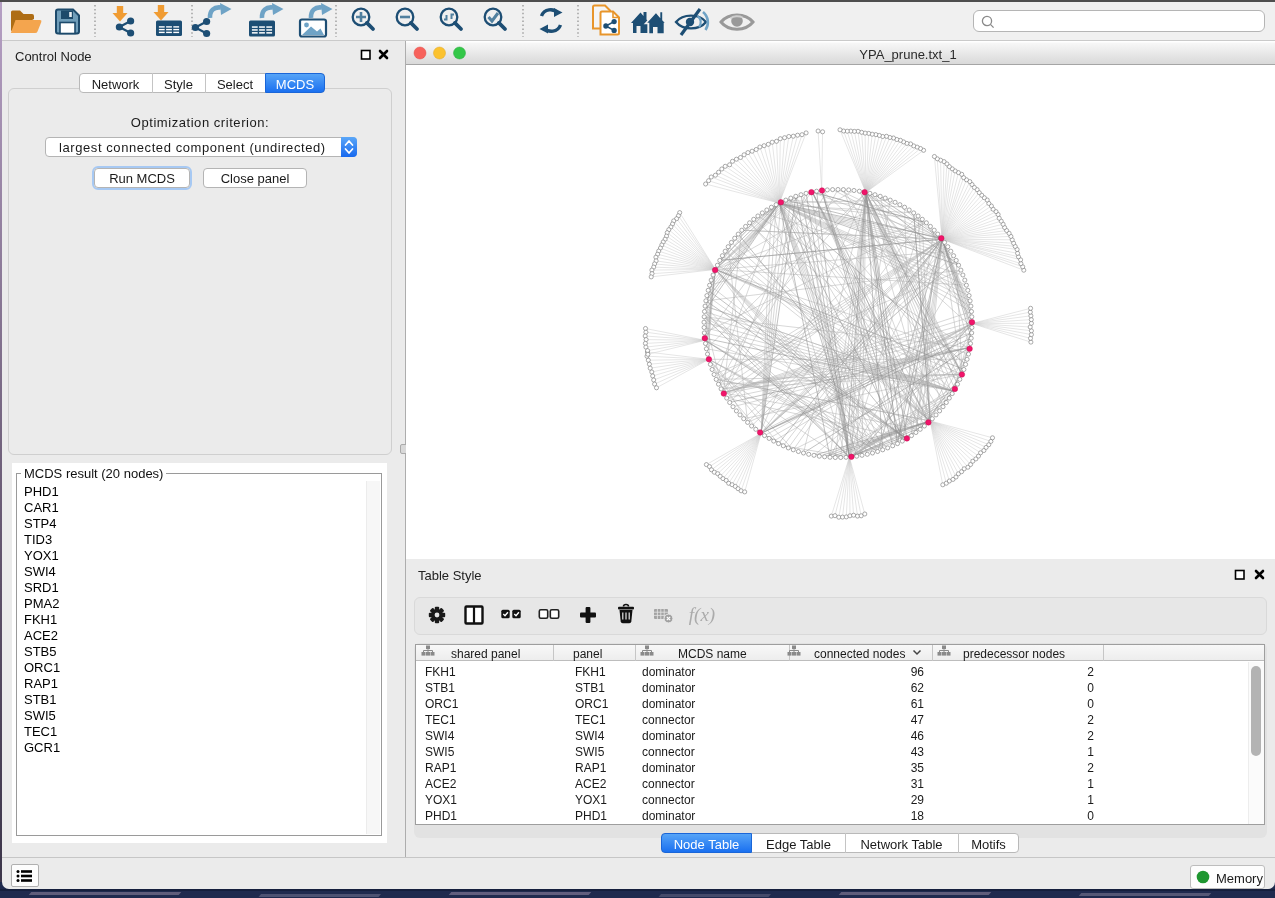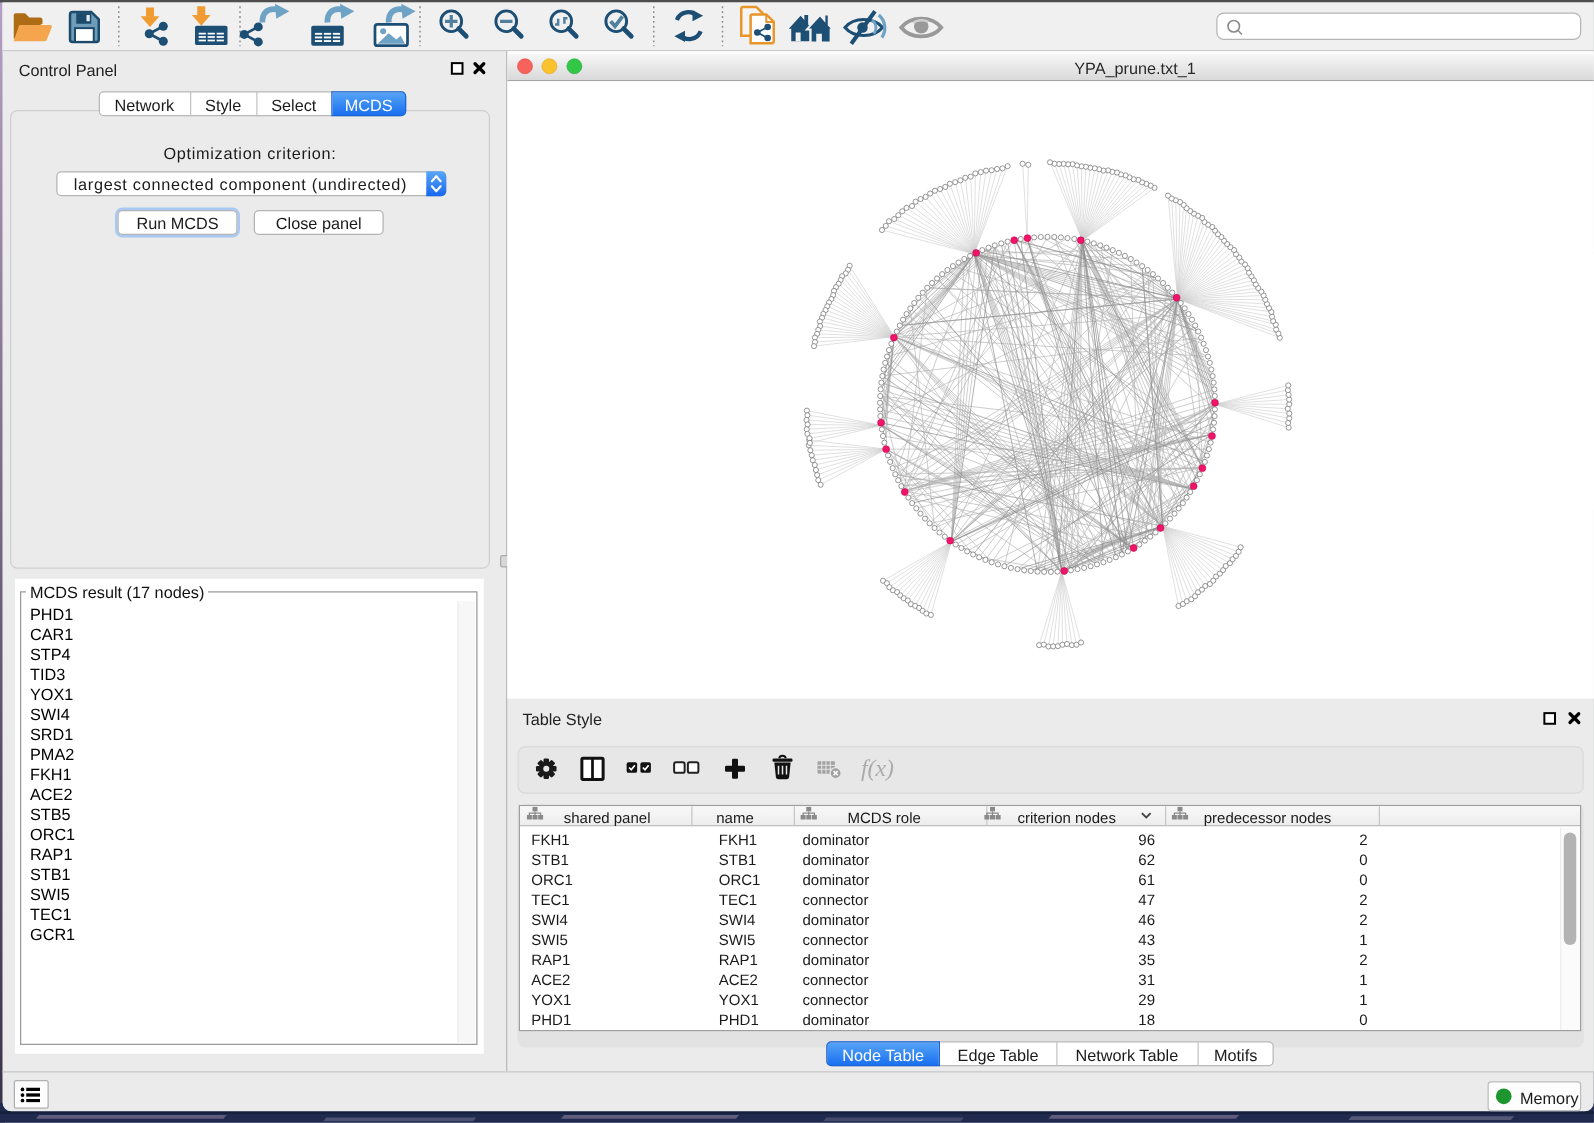--- a/index.html
+++ b/index.html
@@ -112,28 +112,28 @@
     <circle cx="690" cy="22" r="4.2" fill="#1d4e74"></circle>
     <line x1="700" y1="9" x2="681" y2="35" stroke="#1d4e74" stroke-width="3.2"></line>
     <path d="M703 12 A 13.5 13.5 0 0 1 705.5 30" fill="none" stroke="#6fa3c6" stroke-width="2.6"></path>
     <path d="M697.5 16 A 7.5 7.5 0 0 1 699 27" fill="none" stroke="#6fa3c6" stroke-width="2.2"></path>
     <path d="M721 22 C728.5 12.5 745.5 12.5 753 22 C745.5 31.5 728.5 31.5 721 22 Z" fill="none" stroke="#999999" stroke-width="3"></path>
     <circle cx="737" cy="21" r="5.8" fill="#999999"></circle>
     <path d="M730.5 18.5 A 8 5 0 0 1 742.5 17.5" fill="none" stroke="#cfcfcf" stroke-width="2"></path>
   </svg><div class="abs" style="left:973px;top:10px;width:292px;height:22px;background:#fff;border:1px solid #b5b5b5;border-radius:6px;"></div><svg class="abs" style="left:980px;top:14px" width="16" height="16">
     <circle cx="7" cy="7" r="4.6" fill="none" stroke="#8a8a8a" stroke-width="1.3"></circle>
     <line x1="10.4" y1="10.4" x2="13.6" y2="13.6" stroke="#8a8a8a" stroke-width="1.3"></line>
-  </svg><div class="txt" style="left:15px;top:49px;font-size:13px;color:#222">Control Panel</div><svg class="abs" style="left:360px;top:49px" width="32" height="13">
+  </svg><div class="txt" style="left:15px;top:49px;font-size:13px;color:#222">Control Node</div><svg class="abs" style="left:360px;top:49px" width="32" height="13">
     <rect x="1.5" y="1.5" width="8.5" height="8.5" fill="#fff" stroke="#000" stroke-width="1.6"></rect>
     <path d="M20 2 L27 9 M27 2 L20 9" stroke="#000" stroke-width="2.6" stroke-linecap="round"></path>
   </svg><div class="abs" style="left:8px;top:88px;width:384px;height:367px;background:#ebebeb;border:1px solid #cfcfcf;border-radius:6px"></div><div class="abs" style="left:79px;top:73px;width:246px;height:20px;background:#fff;border:1px solid #b9b9b9;border-radius:4px;"></div><div class="abs" style="left:152px;top:73px;width:1px;height:20px;background:#c4c4c4"></div><div class="abs" style="left:205px;top:73px;width:1px;height:20px;background:#c4c4c4"></div><div class="abs" style="left:265px;top:73px;width:60px;height:20px;background:linear-gradient(#56a4f7,#1a70f0);border:1px solid #1a66d8;border-radius:0 4px 4px 0"></div><div class="txt" style="left:79px;top:77px;width:73px;text-align:center;font-size:13px">Network</div><div class="txt" style="left:152px;top:77px;width:53px;text-align:center;font-size:13px">Style</div><div class="txt" style="left:205px;top:77px;width:60px;text-align:center;font-size:13px">Select</div><div class="txt" style="left:265px;top:77px;width:60px;text-align:center;font-size:13px;color:#fff">MCDS</div><div class="txt" style="left:8px;top:115px;width:384px;text-align:center;font-size:13px;letter-spacing:0.55px">Optimization criterion:</div><div class="abs" style="left:45px;top:137px;width:312px;height:20px;background:#fff;border:1px solid #b4b4b4;border-radius:4px;"></div><div class="txt" style="left:59px;top:140px;font-size:13px;letter-spacing:0.58px">largest connected component (undirected)</div><div class="abs" style="left:341px;top:137px;width:16px;height:20px;background:linear-gradient(#5ba7f8,#1668ee);border-radius:0 4px 4px 0"></div><svg class="abs" style="left:341px;top:137px" width="16" height="20">
     <path d="M4.5 8 L8 4 L11.5 8" fill="none" stroke="#fff" stroke-width="1.7" stroke-linecap="round" stroke-linejoin="round"></path>
     <path d="M4.5 12 L8 16 L11.5 12" fill="none" stroke="#fff" stroke-width="1.7" stroke-linecap="round" stroke-linejoin="round"></path>
   </svg><div class="abs" style="left:92px;top:166px;width:100px;height:24px;border:2px solid #a7c9f3;border-radius:6px;"></div><div class="abs" style="left:94px;top:168px;width:96px;height:20px;background:#fff;border:1px solid #b4b4b4;border-radius:4px;"></div><div class="txt" style="left:94px;top:171px;width:96px;text-align:center;font-size:13px">Run MCDS</div><div class="abs" style="left:203px;top:168px;width:104px;height:20px;background:#fff;border:1px solid #b4b4b4;border-radius:4px;"></div><div class="txt" style="left:203px;top:171px;width:104px;text-align:center;font-size:13px">Close panel</div><div class="abs" style="left:12px;top:463px;width:375px;height:380px;background:#fff;"></div><fieldset class="abs" style="left:16px;top:466px;width:366px;height:370px;background:#fff;border:1px solid #9a9a9a;border-radius:0;">
-    <legend style="margin-left:4px;padding:0 3px;font-size:13px;color:#111">MCDS result (17 nodes)</legend>
+    <legend style="margin-left:4px;padding:0 3px;font-size:13px;color:#111">MCDS result (20 nodes)</legend>
   </fieldset><div class="txt" style="left:24px;top:484px;font-size:13px;color:#000">PHD1</div><div class="txt" style="left:24px;top:500px;font-size:13px;color:#000">CAR1</div><div class="txt" style="left:24px;top:516px;font-size:13px;color:#000">STP4</div><div class="txt" style="left:24px;top:532px;font-size:13px;color:#000">TID3</div><div class="txt" style="left:24px;top:548px;font-size:13px;color:#000">YOX1</div><div class="txt" style="left:24px;top:564px;font-size:13px;color:#000">SWI4</div><div class="txt" style="left:24px;top:580px;font-size:13px;color:#000">SRD1</div><div class="txt" style="left:24px;top:596px;font-size:13px;color:#000">PMA2</div><div class="txt" style="left:24px;top:612px;font-size:13px;color:#000">FKH1</div><div class="txt" style="left:24px;top:628px;font-size:13px;color:#000">ACE2</div><div class="txt" style="left:24px;top:644px;font-size:13px;color:#000">STB5</div><div class="txt" style="left:24px;top:660px;font-size:13px;color:#000">ORC1</div><div class="txt" style="left:24px;top:676px;font-size:13px;color:#000">RAP1</div><div class="txt" style="left:24px;top:692px;font-size:13px;color:#000">STB1</div><div class="txt" style="left:24px;top:708px;font-size:13px;color:#000">SWI5</div><div class="txt" style="left:24px;top:724px;font-size:13px;color:#000">TEC1</div><div class="txt" style="left:24px;top:740px;font-size:13px;color:#000">GCR1</div><div class="abs" style="left:366px;top:481px;width:14px;height:353px;background:#f7f7f7;border-left:1px solid #ececec;"></div><div class="abs" style="left:405px;top:41px;width:1px;height:816px;background:#adadad"></div><div class="abs" style="left:400px;top:444px;width:9px;height:10px;background:#d8d8d8;border:1px solid #aaa;border-radius:2px"></div><div class="abs" style="left:406px;top:41px;width:869px;height:518px;background:#fff;"></div><div class="abs" style="left:406px;top:42px;width:869px;height:23px;background:linear-gradient(#f7f7f7,#d9d9d9);border-top:1px solid #fbfbfb;border-bottom:1px solid #a5a5a5;"></div><circle-group><svg class="abs" style="left:412px;top:46px" width="60" height="14">
       <circle cx="8" cy="7" r="6" fill="#f7625c" stroke="#e24a44" stroke-width="0.5"></circle>
       <circle cx="27.5" cy="7" r="6" fill="#fbc22f" stroke="#e0a723" stroke-width="0.5"></circle>
       <circle cx="47.5" cy="7" r="6" fill="#33c748" stroke="#27a83a" stroke-width="0.5"></circle>
     </svg><div class="txt" style="left:758px;top:47px;width:300px;text-align:center;font-size:13px;color:#2a2a2a">YPA_prune.txt_1</div><div class="abs" style="left:406px;top:65px;width:869px;height:494px;background:#fff;overflow:hidden">
       <svg width="869" height="494" viewBox="0 0 869 494" style="position:absolute;left:0;top:0">
         <path d="M373.3 138.1L400.1 67.9M373.3 138.1L396.0 69.7M373.3 138.1L391.6 70.2M373.3 138.1L387.3 71.2M373.3 138.1L382.8 71.5M373.3 138.1L378.6 72.7M373.3 138.1L374.3 73.7M373.3 138.1L370.5 76.3M373.3 138.1L366.2 77.2M373.3 138.1L362.3 79.3M373.3 138.1L358.1 80.7M373.3 138.1L353.9 82.0M373.3 138.1L350.2 84.5M373.3 138.1L346.1 86.2M373.3 138.1L341.9 87.6M373.3 138.1L338.1 89.8M373.3 138.1L334.5 92.5M373.3 138.1L330.4 94.2M373.3 138.1L326.5 96.3M373.3 138.1L323.6 99.8M373.3 138.1L319.2 101.3M373.3 138.1L315.8 104.0M373.3 138.1L312.6 107.2M373.3 138.1L309.4 110.2M373.3 138.1L305.2 112.0M373.3 138.1L302.6 115.7M373.3 138.1L299.6 119.0M415.7 125.5L416.6 66.8M415.7 125.5L412.1 66.0M459.9 127.4L517.6 85.3M459.9 127.4L514.5 83.5M459.9 127.4L511.1 82.1M459.9 127.4L507.7 80.9M459.9 127.4L504.6 78.9M459.9 127.4L500.9 78.4M459.9 127.4L497.6 76.9M459.9 127.4L494.4 75.3M459.9 127.4L490.8 74.5M459.9 127.4L487.5 73.0M459.9 127.4L483.9 72.5M459.9 127.4L480.5 71.3M459.9 127.4L476.7 71.5M459.9 127.4L473.3 70.4M459.9 127.4L469.8 69.6M459.9 127.4L466.2 69.2M459.9 127.4L462.7 68.4M459.9 127.4L459.1 68.1M459.9 127.4L455.6 67.3M459.9 127.4L452.0 66.3M459.9 127.4L448.4 66.4M459.9 127.4L444.8 66.1M459.9 127.4L441.2 66.2M459.9 127.4L437.6 66.0M459.9 127.4L434.0 64.8M536.1 174.2L617.8 205.2M536.1 174.2L616.7 201.8M536.1 174.2L614.9 198.6M536.1 174.2L614.6 194.8M536.1 174.2L612.5 191.8M536.1 174.2L611.6 188.3M536.1 174.2L611.1 184.5M536.1 174.2L609.2 181.4M536.1 174.2L607.6 178.2M536.1 174.2L606.2 174.8M536.1 174.2L604.9 171.4M536.1 174.2L603.1 168.3M536.1 174.2L600.6 165.5M536.1 174.2L598.6 162.5M536.1 174.2L597.1 159.2M536.1 174.2L595.2 156.1M536.1 174.2L593.2 153.2M536.1 174.2L592.1 149.5M536.1 174.2L590.0 146.6M536.1 174.2L587.1 144.2M536.1 174.2L585.4 141.0M536.1 174.2L582.8 138.4M536.1 174.2L581.2 135.0M536.1 174.2L578.3 132.7M536.1 174.2L575.7 130.2M536.1 174.2L573.2 127.6M536.1 174.2L571.1 124.6M536.1 174.2L568.3 122.4M536.1 174.2L566.0 119.5M536.1 174.2L563.8 116.6M536.1 174.2L560.5 114.8M536.1 174.2L557.6 112.6M536.1 174.2L555.7 109.3M536.1 174.2L552.4 107.6M536.1 174.2L549.1 105.9M536.1 174.2L546.2 103.8M536.1 174.2L543.3 101.6M536.1 174.2L540.9 98.9M536.1 174.2L538.0 96.6M536.1 174.2L534.6 95.2M536.1 174.2L531.3 93.8M536.1 174.2L528.4 91.5M566.0 258.5L624.9 277.1M566.0 258.5L624.5 273.3M566.0 258.5L625.4 269.6M566.0 258.5L625.4 265.8M566.0 258.5L624.2 262.0M566.0 258.5L625.4 258.3M566.0 258.5L625.3 254.6M566.0 258.5L624.9 250.8M566.0 258.5L624.3 247.1M566.0 258.5L624.6 243.3M524.1 355.9L536.8 419.8M524.1 355.9L540.3 418.2M524.1 355.9L543.4 416.0M524.1 355.9L547.0 414.4M524.1 355.9L550.0 412.0M524.1 355.9L552.4 408.8M524.1 355.9L555.6 406.7M524.1 355.9L558.2 403.8M524.1 355.9L561.9 402.2M524.1 355.9L564.6 399.5M524.1 355.9L566.8 396.2M524.1 355.9L569.9 393.9M524.1 355.9L572.5 391.1M524.1 355.9L574.6 387.8M524.1 355.9L577.9 385.5M524.1 355.9L580.1 382.4M524.1 355.9L582.8 379.7M524.1 355.9L584.9 376.4M524.1 355.9L586.5 372.8M443.4 392.0L425.3 451.1M443.4 392.0L429.0 450.7M443.4 392.0L432.8 452.2M443.4 392.0L436.5 452.1M443.4 392.0L440.3 451.9M443.4 392.0L444.0 450.8M443.4 392.0L447.6 450.2M443.4 392.0L451.5 451.1M443.4 392.0L455.2 450.8M443.4 392.0L458.8 449.0M355.1 368.3L300.4 399.6M355.1 368.3L303.5 401.6M355.1 368.3L305.5 404.8M355.1 368.3L308.3 407.2M355.1 368.3L311.7 408.7M355.1 368.3L314.2 411.3M355.1 368.3L317.0 413.6M355.1 368.3L320.2 415.4M355.1 368.3L322.7 418.3M355.1 368.3L326.1 419.7M355.1 368.3L329.3 421.4M355.1 368.3L332.1 423.7M355.1 368.3L335.1 425.8M355.1 368.3L338.7 426.9M302.9 294.3L241.4 287.0M302.9 294.3L241.0 291.2M302.9 294.3L242.3 295.2M302.9 294.3L243.4 299.2M302.9 294.3L244.2 303.2M302.9 294.3L245.8 307.0M302.9 294.3L246.7 311.0M302.9 294.3L247.7 315.0M302.9 294.3L248.6 319.1M302.9 294.3L250.5 322.8M299.1 275.3L239.5 263.5M299.1 275.3L239.9 267.2M299.1 275.3L239.2 271.0M299.1 275.3L240.1 274.6M299.1 275.3L239.4 278.4M299.1 275.3L239.9 282.1M299.1 275.3L241.6 285.6M299.1 275.3L241.9 289.3M309.4 204.4L273.7 147.6M309.4 204.4L272.4 150.8M309.4 204.4L270.6 153.7M309.4 204.4L267.7 155.9M309.4 204.4L266.5 159.0M309.4 204.4L264.9 162.0M309.4 204.4L262.8 164.7M309.4 204.4L261.2 167.7M309.4 204.4L260.5 171.1M309.4 204.4L259.1 174.2M309.4 204.4L257.2 177.0M309.4 204.4L255.8 180.0M309.4 204.4L254.4 183.1M309.4 204.4L252.7 186.1M309.4 204.4L251.6 189.2M309.4 204.4L249.9 192.2M309.4 204.4L250.1 195.9M309.4 204.4L248.6 198.9M309.4 204.4L247.7 202.1M309.4 204.4L245.9 205.1M309.4 204.4L246.0 208.7M309.4 204.4L245.2 211.9" stroke="#cdcdcd" stroke-width="0.5" fill="none"></path>
         <path d="M373.3 138.1L560.4 220.2M373.3 138.1L561.8 225.3M373.3 138.1L563.1 230.6M373.3 138.1L564.1 235.8M373.3 138.1L564.9 241.1M373.3 138.1L565.5 246.5M373.3 138.1L538.6 177.4M373.3 138.1L541.8 181.7M373.3 138.1L544.8 186.2M373.3 138.1L547.6 190.7M373.3 138.1L550.2 195.4M373.3 138.1L299.1 241.1M373.3 138.1L300.9 230.6M373.3 138.1L302.2 225.3M373.3 138.1L303.6 220.2M373.3 138.1L476.7 384.8M373.3 138.1L471.6 386.5M373.3 138.1L466.5 388.0M373.3 138.1L461.3 389.3M373.3 138.1L456.0 390.3M373.3 138.1L540.3 337.5M373.3 138.1L389.8 131.3M373.3 138.1L516.3 154.3M373.3 138.1L522.4 357.4M373.3 138.1L509.9 367.5M373.3 138.1L484.2 135.1M373.3 138.1L310.2 314.4M373.3 138.1L322.2 181.7M406.4 127.0L526.3 353.7M406.4 127.0L518.4 361.0M406.4 127.0L514.2 364.3M406.4 127.0L365.4 142.2M406.4 127.0L520.4 157.8M415.7 125.5L491.5 378.6M415.7 125.5L514.2 364.3M415.7 125.5L565.9 262.5M459.9 127.4L456.0 390.3M459.9 127.4L450.7 391.2M459.9 127.4L445.4 391.8M459.9 127.4L434.7 392.5M459.9 127.4L429.3 392.5M459.9 127.4L424.0 392.3M459.9 127.4L491.5 378.6M459.9 127.4L486.7 380.8M459.9 127.4L553.8 314.4M459.9 127.4L548.9 323.9M459.9 127.4L546.2 328.6M459.9 127.4L543.3 333.1M459.9 127.4L540.3 337.5M459.9 127.4L537.0 341.7M459.9 127.4L538.6 177.4M459.9 127.4L397.5 388.0M459.9 127.4L300.4 283.8M459.9 127.4L306.1 304.5M459.9 127.4L565.8 251.8M459.9 127.4L354.1 367.5M459.9 127.4L565.5 246.5M459.9 127.4L484.2 135.1M459.9 127.4L484.2 135.1M536.1 174.2L518.4 361.0M536.1 174.2L514.2 364.3M536.1 174.2L509.9 367.5M536.1 174.2L505.5 370.6M536.1 174.2L564.9 241.1M536.1 174.2L565.5 246.5M536.1 174.2L566.0 257.2M536.1 174.2L565.7 267.9M536.1 174.2L320.7 333.1M536.1 174.2L317.8 328.6M536.1 174.2L315.1 323.9M536.1 174.2L312.5 319.2M536.1 174.2L310.2 314.4M536.1 174.2L345.6 361.0M536.1 174.2L341.6 357.4M536.1 174.2L337.7 353.7M536.1 174.2L387.3 384.8M536.1 174.2L382.3 382.9M536.1 174.2L377.3 380.8M536.1 174.2L555.9 309.5M536.1 174.2L471.6 386.5M536.1 174.2L471.6 386.5M536.1 174.2L313.8 195.4M536.1 174.2L335.8 165.2M536.1 174.2L405.4 127.2M536.1 174.2L424.0 392.3M536.1 174.2L489.1 137.3M536.1 174.2L432.0 124.5M536.1 174.2L335.8 165.2M566.0 258.5L367.7 376.1M566.0 258.5L363.1 373.4M566.0 258.5L358.5 370.6M566.0 258.5L354.1 367.5M566.0 258.5L450.7 391.2M566.0 258.5L445.4 391.8M566.0 258.5L408.0 390.3M566.0 258.5L450.7 391.2M566.0 258.5L555.9 309.5M566.0 258.5L341.6 357.4M566.0 258.5L563.6 283.8M563.8 282.5L327.0 341.7M563.8 282.5L320.7 333.1M563.8 282.5L317.8 328.6M563.8 282.5L315.1 323.9M563.8 282.5L298.2 251.8M563.8 282.5L543.3 333.1M563.8 282.5L531.8 169.1M563.8 282.5L522.4 357.4M556.1 309.1L458.6 127.2M556.1 309.1L463.9 128.3M556.1 309.1L469.0 129.7M556.1 309.1L315.1 323.9M556.1 309.1L312.5 319.2M556.1 309.1L310.2 314.4M556.1 309.1L337.7 353.7M556.1 309.1L437.4 124.6M556.1 309.1L550.2 195.4M547.7 326.1L298.3 267.9M547.7 326.1L298.1 262.5M547.7 326.1L298.0 257.2M547.7 326.1L298.2 251.8M547.7 326.1L298.5 246.5M547.7 326.1L299.1 241.1M547.7 326.1L418.6 391.8M547.7 326.1L300.4 283.8M547.7 326.1L311.4 200.2M547.7 326.1L347.7 154.3M547.7 326.1L565.9 262.5M547.7 326.1L299.1 241.1M547.7 326.1L509.9 367.5M524.1 355.9L316.4 190.7M524.1 355.9L319.2 186.2M524.1 355.9L322.2 181.7M524.1 355.9L325.4 177.4M524.1 355.9L328.7 173.2M524.1 355.9L429.3 392.5M524.1 355.9L413.3 391.2M524.1 355.9L507.7 147.9M524.1 355.9L512.1 151.0M524.1 355.9L516.3 154.3M524.1 355.9L310.2 314.4M524.1 355.9L389.8 131.3M524.1 355.9L458.6 127.2M524.1 355.9L379.8 135.1M524.1 355.9L437.4 124.6M524.1 355.9L445.4 391.8M524.1 355.9L310.2 314.4M524.1 355.9L343.6 157.8M500.4 373.7L300.9 230.6M500.4 373.7L303.6 220.2M500.4 373.7L320.7 333.1M500.4 373.7L298.2 251.8M443.4 392.0L384.8 133.1M443.4 392.0L395.0 129.7M443.4 392.0L405.4 127.2M443.4 392.0L551.5 319.2M443.4 392.0L548.9 323.9M443.4 392.0L546.2 328.6M443.4 392.0L543.3 333.1M443.4 392.0L540.3 337.5M443.4 392.0L537.0 341.7M443.4 392.0L298.5 246.5M443.4 392.0L299.1 241.1M443.4 392.0L377.3 380.8M443.4 392.0L516.3 154.3M443.4 392.0L484.2 135.1M443.4 392.0L458.6 127.2M443.4 392.0L554.9 205.1M443.4 392.0L540.3 337.5M443.4 392.0L500.9 373.4M443.4 392.0L565.2 273.2M355.1 368.3L565.9 262.5M355.1 368.3L370.1 139.7M355.1 368.3L374.9 137.3M355.1 368.3L379.8 135.1M355.1 368.3L384.8 133.1M355.1 368.3L541.8 181.7M355.1 368.3L544.8 186.2M355.1 368.3L547.6 190.7M355.1 368.3L550.2 195.4M355.1 368.3L365.4 142.2M355.1 368.3L382.3 382.9M355.1 368.3L516.3 154.3M355.1 368.3L310.2 314.4M355.1 368.3L550.2 195.4M317.4 327.9L565.5 246.5M317.4 327.9L565.8 251.8M317.4 327.9L566.0 257.2M317.4 327.9L565.9 262.5M317.4 327.9L565.7 267.9M317.4 327.9L335.8 165.2M317.4 327.9L298.2 251.8M317.4 327.9L400.1 128.3M317.4 327.9L514.2 364.3M302.9 294.3L476.7 384.8M302.9 294.3L471.6 386.5M302.9 294.3L466.5 388.0M302.9 294.3L341.6 357.4M302.9 294.3L305.2 215.1M302.9 294.3L561.1 294.3M302.9 294.3L372.5 378.6M302.9 294.3L387.3 384.8M299.1 275.3L481.7 382.9M299.1 275.3L476.7 384.8M299.1 275.3L518.4 361.0M299.1 275.3L303.6 220.2M309.4 204.4L301.5 289.1M309.4 204.4L299.5 278.5M309.4 204.4L298.8 273.2M309.4 204.4L374.9 137.3M309.4 204.4L379.8 135.1M309.4 204.4L384.8 133.1M309.4 204.4L389.8 131.3M309.4 204.4L395.0 129.7M309.4 204.4L491.5 378.6M309.4 204.4L486.7 380.8M309.4 204.4L481.7 382.9M309.4 204.4L476.7 384.8M309.4 204.4L471.6 386.5M309.4 204.4L555.9 309.5M309.4 204.4L553.8 314.4M309.4 204.4L325.4 177.4M309.4 204.4L544.8 186.2M309.4 204.4L450.7 391.2M309.4 204.4L562.5 289.1M309.4 204.4L489.1 137.3M309.4 204.4L351.9 151.0M309.4 204.4L560.4 220.2M309.4 204.4L448.0 125.5M309.4 204.4L298.5 246.5M387.3 384.8L559.6 299.4M498.6 142.2L505.5 370.6M299.9 235.8L554.9 205.1M512.1 151.0L323.7 337.5M303.6 220.2L520.4 157.8M379.8 135.1L498.6 142.2M365.4 142.2L440.0 392.3M531.8 169.1L509.9 367.5M556.9 210.0L356.3 147.9M312.5 319.2L421.3 124.9M405.4 127.2L533.6 345.9M322.2 181.7L341.6 357.4M445.4 391.8L395.0 129.7M306.1 304.5L434.7 392.5M370.1 139.7L507.7 147.9M426.6 124.6L544.8 186.2M491.5 378.6L528.2 165.2M565.9 262.5L518.4 361.0M563.6 283.8L351.9 151.0M524.4 161.4L565.9 262.5M432.0 124.5L317.8 328.6M298.8 273.2L405.4 127.2M298.5 246.5L456.0 390.3M474.2 131.3L526.3 353.7M298.3 267.9L520.4 157.8M526.3 353.7L491.5 378.6M395.0 129.7L553.8 314.4M308.1 309.5L554.9 205.1M343.6 157.8L533.6 345.9M565.8 251.8L486.7 380.8M564.9 241.1L520.4 157.8" stroke="#b0b0b0" stroke-width="0.5" fill="none"></path>
         <path d="M373.3 138.1L535.3 173.2M373.3 138.1L552.6 200.2M373.3 138.1L298.5 246.5M373.3 138.1L299.9 235.8M373.3 138.1L450.7 391.2M373.3 138.1L339.6 161.4M373.3 138.1L424.0 392.3M373.3 138.1L328.7 173.2M373.3 138.1L313.8 195.4M373.3 138.1L559.6 299.4M373.3 138.1L496.3 376.1M406.4 127.0L522.4 357.4M406.4 127.0L520.4 157.8M415.7 125.5L496.3 376.1M415.7 125.5L486.7 380.8M459.9 127.4L440.0 392.3M459.9 127.4L500.9 373.4M459.9 127.4L496.3 376.1M459.9 127.4L551.5 319.2M459.9 127.4L476.7 384.8M459.9 127.4L491.5 378.6M459.9 127.4L552.6 200.2M536.1 174.2L565.8 251.8M536.1 174.2L565.9 262.5M536.1 174.2L565.2 273.2M536.1 174.2L372.5 378.6M536.1 174.2L469.0 129.7M536.1 174.2L496.3 376.1M536.1 174.2L491.5 378.6M536.1 174.2L313.8 195.4M536.1 174.2L379.8 135.1M563.8 282.5L323.7 337.5M563.8 282.5L397.5 388.0M556.1 309.1L453.4 126.2M556.1 309.1L514.2 364.3M556.1 309.1L537.0 341.7M547.7 326.1L298.8 273.2M524.1 355.9L424.0 392.3M524.1 355.9L418.6 391.8M524.1 355.9L408.0 390.3M524.1 355.9L507.7 147.9M500.4 373.7L299.9 235.8M500.4 373.7L302.2 225.3M500.4 373.7L332.2 169.1M443.4 392.0L389.8 131.3M443.4 392.0L400.1 128.3M443.4 392.0L410.6 126.2M443.4 392.0L298.2 251.8M443.4 392.0L509.9 367.5M443.4 392.0L518.4 361.0M355.1 368.3L565.7 267.9M355.1 368.3L565.2 273.2M355.1 368.3L389.8 131.3M355.1 368.3L387.3 384.8M299.1 275.3L471.6 386.5M309.4 204.4L300.4 283.8M309.4 204.4L557.9 304.5M309.4 204.4L332.2 169.1M309.4 204.4L303.6 220.2" stroke="#8f8f8f" stroke-width="0.55" fill="none"></path>
         <g fill="#ffffff" stroke="#747474" stroke-width="0.6">
@@ -537,21 +537,21 @@
       <rect x="0.5" y="7" width="4" height="3.6" fill="#8a8a8a"></rect>
       <rect x="5" y="7" width="4" height="3.6" fill="#8a8a8a"></rect>
       <rect x="9.5" y="7" width="4" height="3.6" fill="#8a8a8a"></rect>
       <path d="M7 4.2 v1.3 M2.5 7 v-1.5 h9 v1.5 M7 5.5 v1.5" fill="none" stroke="#8a8a8a" stroke-width="1"></path>
     </svg><svg class="abs" style="left:937px;top:645px" width="14" height="12">
       <rect x="5" y="0.5" width="4" height="3.6" fill="#8a8a8a"></rect>
       <rect x="0.5" y="7" width="4" height="3.6" fill="#8a8a8a"></rect>
       <rect x="5" y="7" width="4" height="3.6" fill="#8a8a8a"></rect>
       <rect x="9.5" y="7" width="4" height="3.6" fill="#8a8a8a"></rect>
       <path d="M7 4.2 v1.3 M2.5 7 v-1.5 h9 v1.5 M7 5.5 v1.5" fill="none" stroke="#8a8a8a" stroke-width="1"></path>
-    </svg><div class="txt" style="left:451px;top:647px;font-size:12px">shared panel</div><div class="txt" style="left:573px;top:647px;font-size:12px">name</div><div class="txt" style="left:678px;top:647px;font-size:12px">MCDS role</div><div class="txt" style="left:814px;top:647px;font-size:12px">criterion nodes</div><svg class="abs" style="left:911px;top:648px" width="12" height="9">
+    </svg><div class="txt" style="left:451px;top:647px;font-size:12px">shared panel</div><div class="txt" style="left:573px;top:647px;font-size:12px">panel</div><div class="txt" style="left:678px;top:647px;font-size:12px">MCDS name</div><div class="txt" style="left:814px;top:647px;font-size:12px">connected nodes</div><svg class="abs" style="left:911px;top:648px" width="12" height="9">
       <path d="M2.5 2.5 L6 6 L9.5 2.5" fill="none" stroke="#444" stroke-width="1.5"></path>
     </svg><div class="txt" style="left:963px;top:647px;font-size:12px">predecessor nodes</div><div class="txt" style="left:425px;top:665px;font-size:12px">FKH1</div><div class="txt" style="left:575px;top:665px;font-size:12px">FKH1</div><div class="txt" style="left:642px;top:665px;font-size:12px">dominator</div><div class="txt" style="left:824px;top:665px;width:100px;text-align:right;font-size:12px">96</div><div class="txt" style="left:994px;top:665px;width:100px;text-align:right;font-size:12px">2</div><div class="txt" style="left:425px;top:681px;font-size:12px">STB1</div><div class="txt" style="left:575px;top:681px;font-size:12px">STB1</div><div class="txt" style="left:642px;top:681px;font-size:12px">dominator</div><div class="txt" style="left:824px;top:681px;width:100px;text-align:right;font-size:12px">62</div><div class="txt" style="left:994px;top:681px;width:100px;text-align:right;font-size:12px">0</div><div class="txt" style="left:425px;top:697px;font-size:12px">ORC1</div><div class="txt" style="left:575px;top:697px;font-size:12px">ORC1</div><div class="txt" style="left:642px;top:697px;font-size:12px">dominator</div><div class="txt" style="left:824px;top:697px;width:100px;text-align:right;font-size:12px">61</div><div class="txt" style="left:994px;top:697px;width:100px;text-align:right;font-size:12px">0</div><div class="txt" style="left:425px;top:713px;font-size:12px">TEC1</div><div class="txt" style="left:575px;top:713px;font-size:12px">TEC1</div><div class="txt" style="left:642px;top:713px;font-size:12px">connector</div><div class="txt" style="left:824px;top:713px;width:100px;text-align:right;font-size:12px">47</div><div class="txt" style="left:994px;top:713px;width:100px;text-align:right;font-size:12px">2</div><div class="txt" style="left:425px;top:729px;font-size:12px">SWI4</div><div class="txt" style="left:575px;top:729px;font-size:12px">SWI4</div><div class="txt" style="left:642px;top:729px;font-size:12px">dominator</div><div class="txt" style="left:824px;top:729px;width:100px;text-align:right;font-size:12px">46</div><div class="txt" style="left:994px;top:729px;width:100px;text-align:right;font-size:12px">2</div><div class="txt" style="left:425px;top:745px;font-size:12px">SWI5</div><div class="txt" style="left:575px;top:745px;font-size:12px">SWI5</div><div class="txt" style="left:642px;top:745px;font-size:12px">connector</div><div class="txt" style="left:824px;top:745px;width:100px;text-align:right;font-size:12px">43</div><div class="txt" style="left:994px;top:745px;width:100px;text-align:right;font-size:12px">1</div><div class="txt" style="left:425px;top:761px;font-size:12px">RAP1</div><div class="txt" style="left:575px;top:761px;font-size:12px">RAP1</div><div class="txt" style="left:642px;top:761px;font-size:12px">dominator</div><div class="txt" style="left:824px;top:761px;width:100px;text-align:right;font-size:12px">35</div><div class="txt" style="left:994px;top:761px;width:100px;text-align:right;font-size:12px">2</div><div class="txt" style="left:425px;top:777px;font-size:12px">ACE2</div><div class="txt" style="left:575px;top:777px;font-size:12px">ACE2</div><div class="txt" style="left:642px;top:777px;font-size:12px">connector</div><div class="txt" style="left:824px;top:777px;width:100px;text-align:right;font-size:12px">31</div><div class="txt" style="left:994px;top:777px;width:100px;text-align:right;font-size:12px">1</div><div class="txt" style="left:425px;top:793px;font-size:12px">YOX1</div><div class="txt" style="left:575px;top:793px;font-size:12px">YOX1</div><div class="txt" style="left:642px;top:793px;font-size:12px">connector</div><div class="txt" style="left:824px;top:793px;width:100px;text-align:right;font-size:12px">29</div><div class="txt" style="left:994px;top:793px;width:100px;text-align:right;font-size:12px">1</div><div class="txt" style="left:425px;top:809px;font-size:12px">PHD1</div><div class="txt" style="left:575px;top:809px;font-size:12px">PHD1</div><div class="txt" style="left:642px;top:809px;font-size:12px">dominator</div><div class="txt" style="left:824px;top:809px;width:100px;text-align:right;font-size:12px">18</div><div class="txt" style="left:994px;top:809px;width:100px;text-align:right;font-size:12px">0</div><div class="abs" style="left:1248px;top:662px;width:16px;height:162px;background:#fbfbfb;border-left:1px solid #ededed"></div><div class="abs" style="left:1251px;top:666px;width:10px;height:90px;background:#b3b3b3;border-radius:5px"></div><div class="abs" style="left:661px;top:833px;width:358px;height:20px;background:#fff;border:1px solid #b9b9b9;border-radius:4px;"></div><div class="abs" style="left:661px;top:833px;width:91px;height:20px;background:linear-gradient(#56a4f7,#1a70f0);border:1px solid #1a66d8;border-radius:4px 0 0 4px"></div><div class="abs" style="left:845px;top:833px;width:1px;height:20px;background:#c4c4c4"></div><div class="abs" style="left:958px;top:833px;width:1px;height:20px;background:#c4c4c4"></div><div class="txt" style="left:661px;top:837px;width:91px;text-align:center;font-size:13px;color:#fff">Node Table</div><div class="txt" style="left:752px;top:837px;width:93px;text-align:center;font-size:13px">Edge Table</div><div class="txt" style="left:845px;top:837px;width:113px;text-align:center;font-size:13px">Network Table</div><div class="txt" style="left:958px;top:837px;width:61px;text-align:center;font-size:13px">Motifs</div><div class="abs" style="left:2px;top:857px;width:1273px;height:1px;background:#c6c6c6"></div><div class="abs" style="left:11px;top:864px;width:28px;height:23px;background:#fdfdfd;border:1px solid #b0b0b0;border-radius:2px"></div><svg class="abs" style="left:16px;top:869px" width="18" height="13">
       <circle cx="2" cy="2.5" r="1.5" fill="#000"></circle>
       <rect x="5" y="1.2" width="11" height="2.6" fill="#000"></rect>
       <circle cx="2" cy="7" r="1.5" fill="#000"></circle>
       <rect x="5" y="5.7" width="11" height="2.6" fill="#000"></rect>
       <circle cx="2" cy="11.5" r="1.5" fill="#000"></circle>
       <rect x="5" y="10.2" width="11" height="2.6" fill="#000"></rect>
     </svg><div class="abs" style="left:1190px;top:865px;width:75px;height:24px;background:#fdfdfd;border:1px solid #bdbdbd;border-radius:3px"></div><svg class="abs" style="left:1196px;top:870px" width="16" height="14">
       <circle cx="7" cy="7" r="6.3" fill="#1e9630"></circle>

